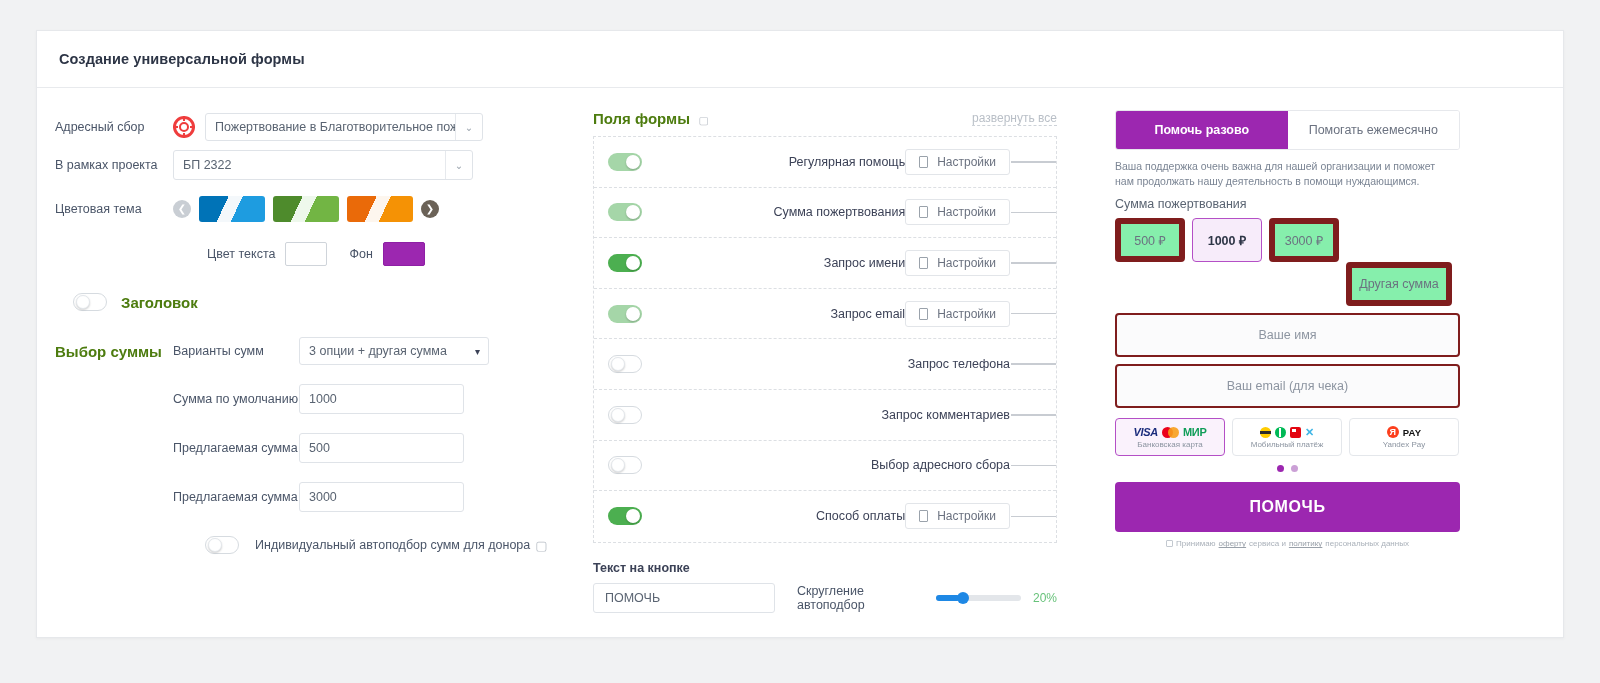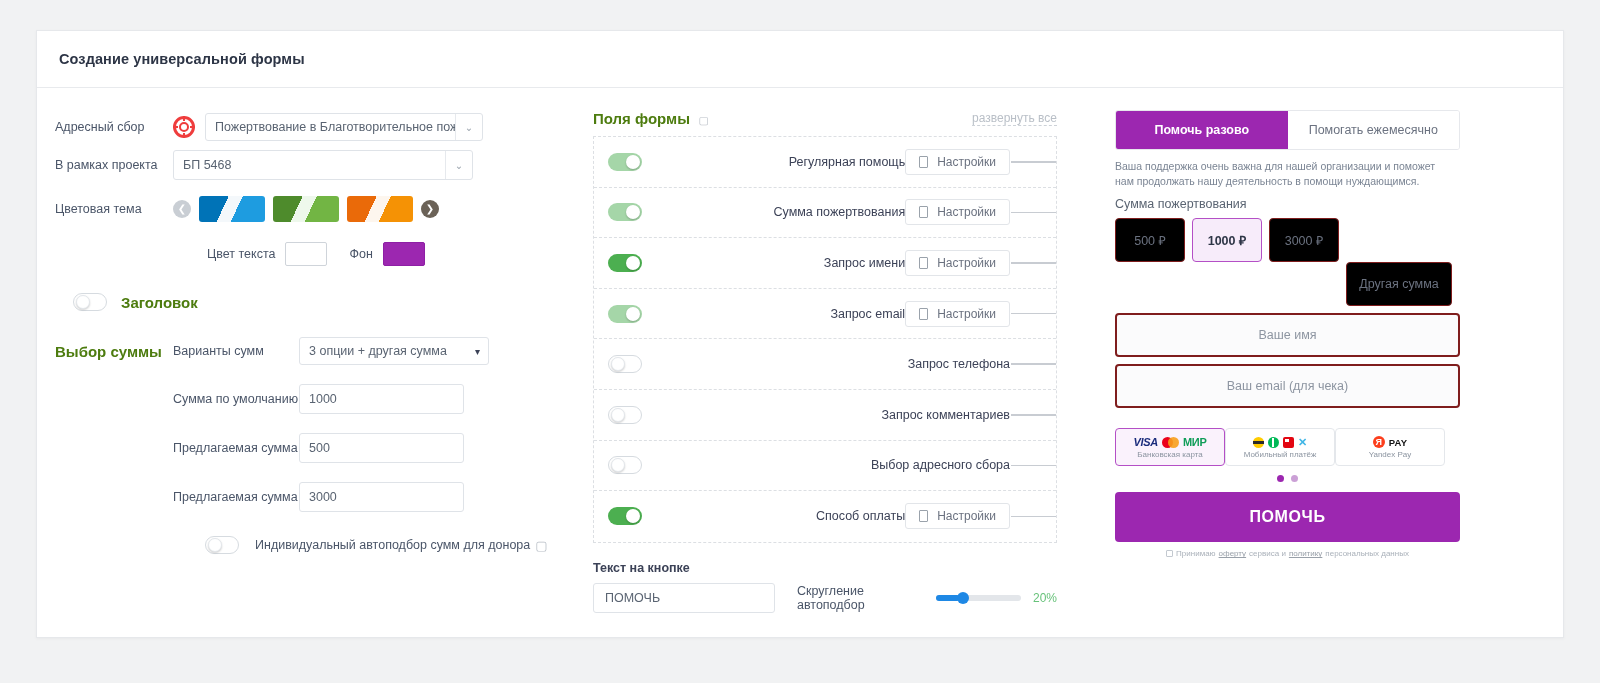--- a/index.html
+++ b/index.html
@@ -158,33 +158,33 @@
   .col-right { width:400px; padding-left:58px; }
   .preview { width:345px; }
   .tabs { display:flex; height:40px; border:1px solid #e6e8ec; border-radius:3px; overflow:hidden; }
   .tab { flex:1; display:flex; align-items:center; justify-content:center; font-size:12.5px; cursor:pointer; }
   .tab.active { background:#9c27b0; color:#fff; font-weight:700; }
   .tab.idle { background:#fff; color:#6b7280; }
   .blurb { font-size:10.5px; color:#7b8594; line-height:1.45; margin-top:9px; width:340px; }
   .amt-label { font-size:12.5px; color:#5a6472; margin-top:8px; }
   .amounts { display:flex; gap:7px; margin-top:7px; }
   .amt {
-    height:44px; border:1px solid #7f1d1d; border-radius:4px; background:#000000;
+    height:44px; border:6px solid #7f1d1d; border-radius:4px; background:#86efac;
     display:flex; align-items:center; justify-content:center;
     font-size:12.5px; color:#6b7280; cursor:pointer;
   }
   .amt.w1 { width:70px; }
   .amt.sel2 { width:70px; background:#f7ecfa; border:1.5px solid #b44fc6; color:#2d3546; font-weight:700; }
   .amt.wide { width:106px;margin-top:44px; }
   .inp-prev {
     height:44px; border:2px solid #7f1d1d; border-radius:4px; background:#fbfbfc;
     display:flex; align-items:center; justify-content:center;
     font-size:12.5px; color:#8d95a1; margin-top:7px; cursor:text;
   }
-  .pays { display:flex; margin-top:20px; }
+  .pays { display:flex; gap:7px; margin-top:10px; }
   .pay {
     width:110px; height:38px; border:1px solid #e4e7eb; border-radius:4px; background:#fff;
     display:flex; flex-direction:column; align-items:center; justify-content:center; gap:1px;
     cursor:pointer;
   }
   .pay.active { background:#faf2fc; border:1.5px solid #b44fc6; }
   .pay .cap { font-size:8px; color:#8b94a0; }
   .pay .logos { display:flex; align-items:center; gap:4px; height:13px; }
   .visa { font-size:11px; font-weight:700; font-style:italic; color:#1a2c7c; letter-spacing:-.3px; }
   .mc { position:relative; width:17px; height:11px; }
@@ -242,21 +242,21 @@
         </div>
         <div class="sel" style="width:278px; margin-left:10px;">
           <div class="sel-val">Пожертвование в Благотворительное пожертвовани</div>
           <div class="sel-arrow">⌄</div>
         </div>
       </div>
 
       <div class="row-l" style="height:42px;">
         <div class="lbl" style="width:118px;">В рамках проекта</div>
         <div class="sel" style="width:300px; height:30px;">
-          <div class="sel-val" style="line-height:28px;">БП 5468</div>
+          <div class="sel-val" style="line-height:28px;">БП 2322</div>
           <div class="sel-arrow" style="height:28px;">⌄</div>
         </div>
       </div>
 
       <div class="row-l" style="height:46px;">
         <div class="lbl" style="width:118px;">Цветовая тема</div>
         <div class="arrow-circ">❮</div>
         <div style="display:flex; gap:8px; margin:0 8px;">
           <div class="swatch" style="background:linear-gradient(115deg,#0073b7 0 38%,#f4f8fb 38% 56%,#1e9ce0 56% 100%);"></div>
           <div class="swatch" style="background:linear-gradient(115deg,#4e8b2c 0 38%,#eef8ec 38% 56%,#72b544 56% 100%);"></div>

